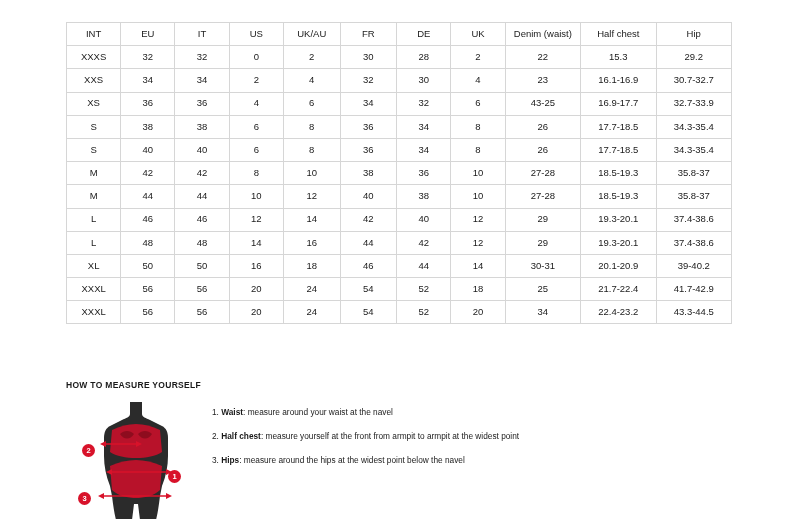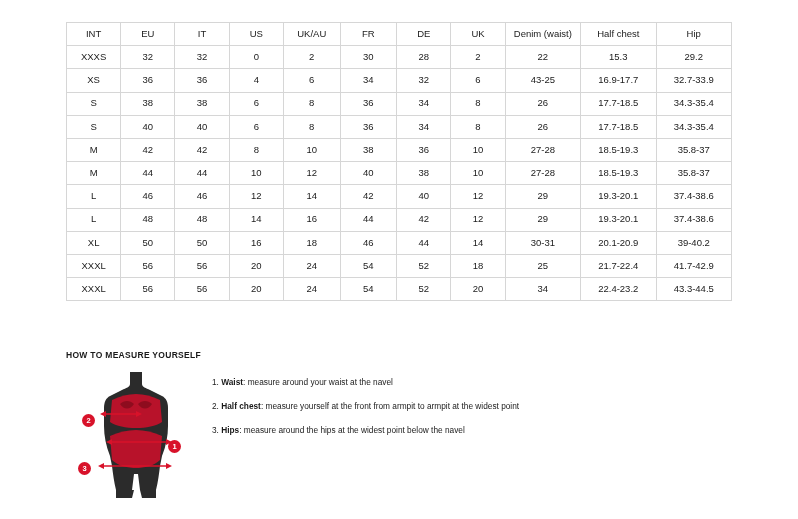--- a/index.html
+++ b/index.html
@@ -65,20 +65,21 @@
     left: 66px;
     top: 350px;
     width: 700px;
   }
   #howto-title {
     font-size: 8.5px;
     font-weight: bold;
     letter-spacing: 0.3px;
     color: #1a1a1a;
     margin-bottom: 10px;
+    margin-top: 30px;
   }
   #howto-body {
     position: relative;
     display: flex;
     align-items: flex-start;
   }
   #figure-area {
     position: relative;
     width: 110px;
     height: 130px;
@@ -159,20 +160,33 @@
             <td>0</td>
             <td>2</td>
             <td>30</td>
             <td>28</td>
             <td>2</td>
             <td>22</td>
             <td>15.3</td>
             <td>29.2</td>
           </tr>
           <tr>
+            <td>XXS</td>
+            <td>34</td>
+            <td>34</td>
+            <td>2</td>
+            <td>4</td>
+            <td>32</td>
+            <td>30</td>
+            <td>4</td>
+            <td>23</td>
+            <td>16.1-16.9</td>
+            <td>30.7-32.7</td>
+          </tr>
+          <tr>
             <td>XS</td>
             <td>36</td>
             <td>36</td>
             <td>4</td>
             <td>6</td>
             <td>34</td>
             <td>32</td>
             <td>6</td>
             <td>43-25</td>
             <td>16.9-17.7</td>

